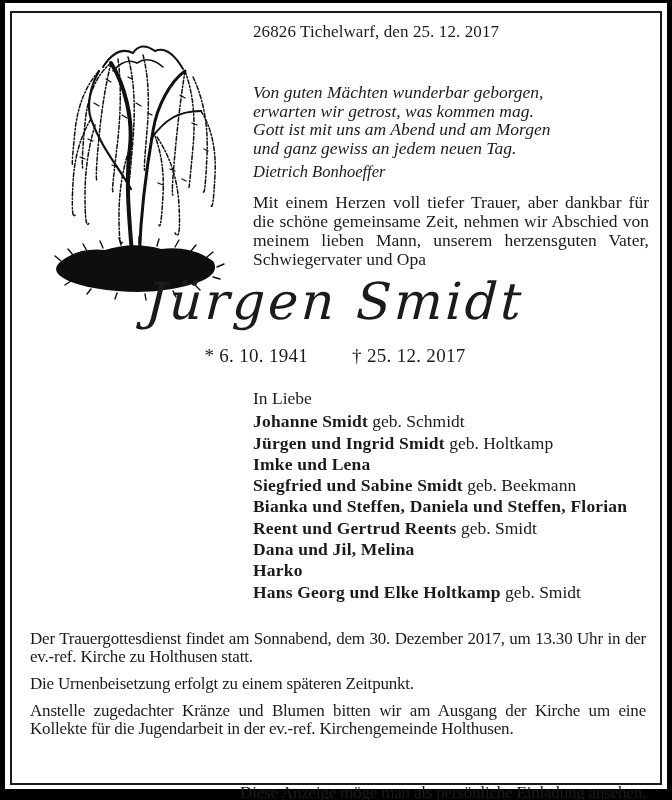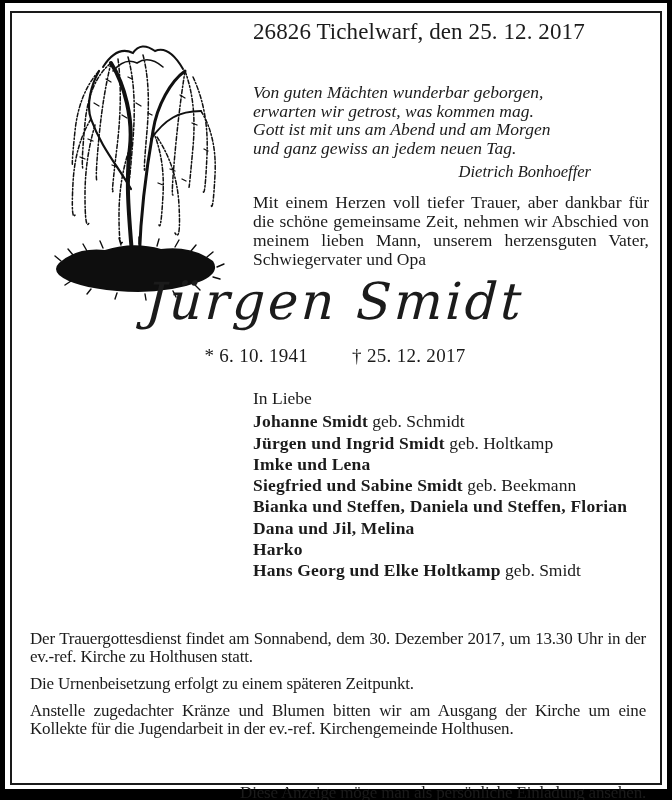--- a/index.html
+++ b/index.html
@@ -23,33 +23,33 @@
     pointer-events: none;
   }
   .tree {
     position: absolute;
     left: 28px; top: 16px;
     width: 212px; height: 282px;
   }
   .dateline {
     position: absolute;
     left: 248px; top: 19px;
-    font-size: 23px; line-height: 20px;
+    font-size: 17px; line-height: 20px;
     letter-spacing: 0.1px;
   }
   .quote {
     position: absolute;
     left: 248px; top: 80px;
     width: 338px;
     font-style: italic;
     font-size: 17.5px; line-height: 18.5px;
   }
   .quote .attribution {
     margin-top: 6px;
-    text-align: right;
+    text-align: left;
     font-size: 16.5px;
   }
   .intro {
     position: absolute;
     left: 248px; top: 190px;
     width: 396px;
     font-size: 17.5px; line-height: 19px;
     text-align: justify;
   }
   .name-block {
@@ -173,20 +173,21 @@
   </div>
 
   <div class="mourners">
     <div class="lead">In Liebe</div>
     <div id="mourner-list">
         <div class="mourner-line"><span class="strong">Johanne Smidt</span><span class="light"> geb. Schmidt</span></div>
         <div class="mourner-line"><span class="strong">Jürgen und Ingrid Smidt</span><span class="light"> geb. Holtkamp</span></div>
         <div class="mourner-line"><span class="strong">Imke und Lena</span></div>
         <div class="mourner-line"><span class="strong">Siegfried und Sabine Smidt</span><span class="light"> geb. Beekmann</span></div>
         <div class="mourner-line"><span class="strong">Bianka und Steffen, Daniela und Steffen, Florian</span></div>
+        <div class="mourner-line"><span class="strong">Reent und Gertrud Reents</span><span class="light"> geb. Smidt</span></div>
         <div class="mourner-line"><span class="strong">Dana und Jil, Melina</span></div>
         <div class="mourner-line"><span class="strong">Harko</span></div>
         <div class="mourner-line"><span class="strong">Hans Georg und Elke Holtkamp</span><span class="light"> geb. Smidt</span></div>
       </div>
   </div>
 
   <div class="footer-block" id="footer-block">
       <p>Der Trauergottesdienst findet am Sonnabend, dem 30. Dezember 2017, um 13.30 Uhr in der ev.-ref. Kirche zu Holthusen statt.</p>
       <p>Die Urnenbeisetzung erfolgt zu einem späteren Zeitpunkt.</p>
       <p>Anstelle zugedachter Kränze und Blumen bitten wir am Ausgang der Kirche um eine Kollekte für die Jugendarbeit in der ev.-ref. Kirchengemeinde Holthusen.</p>

